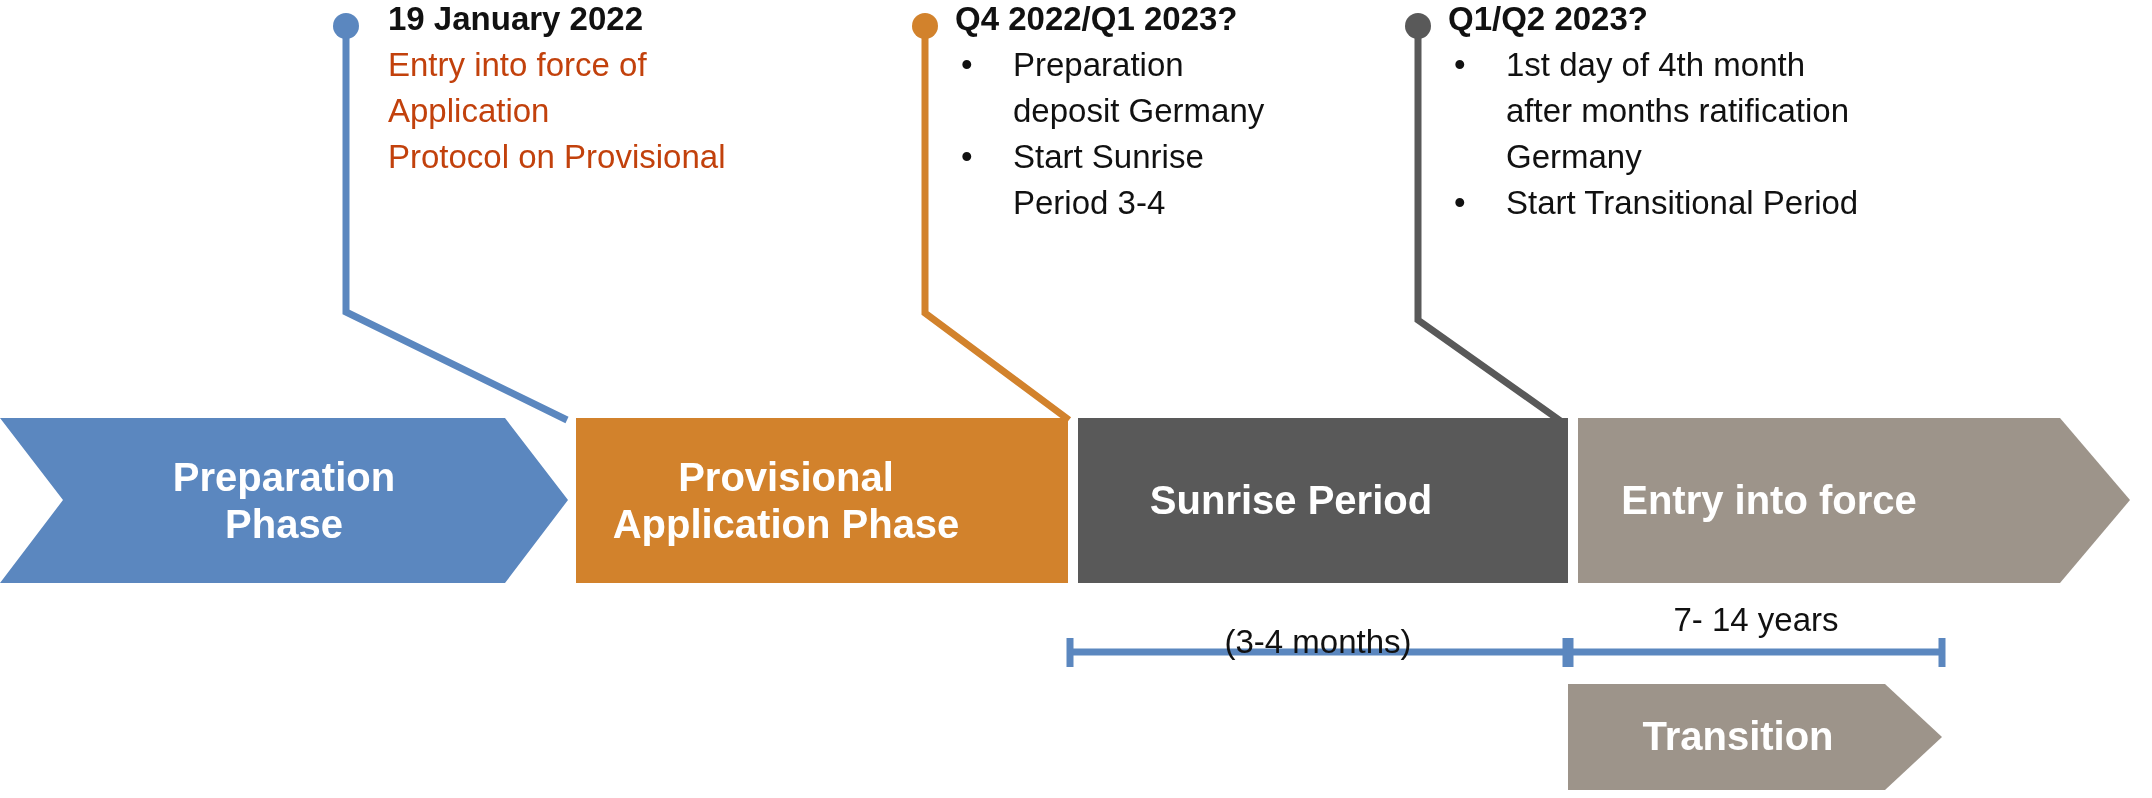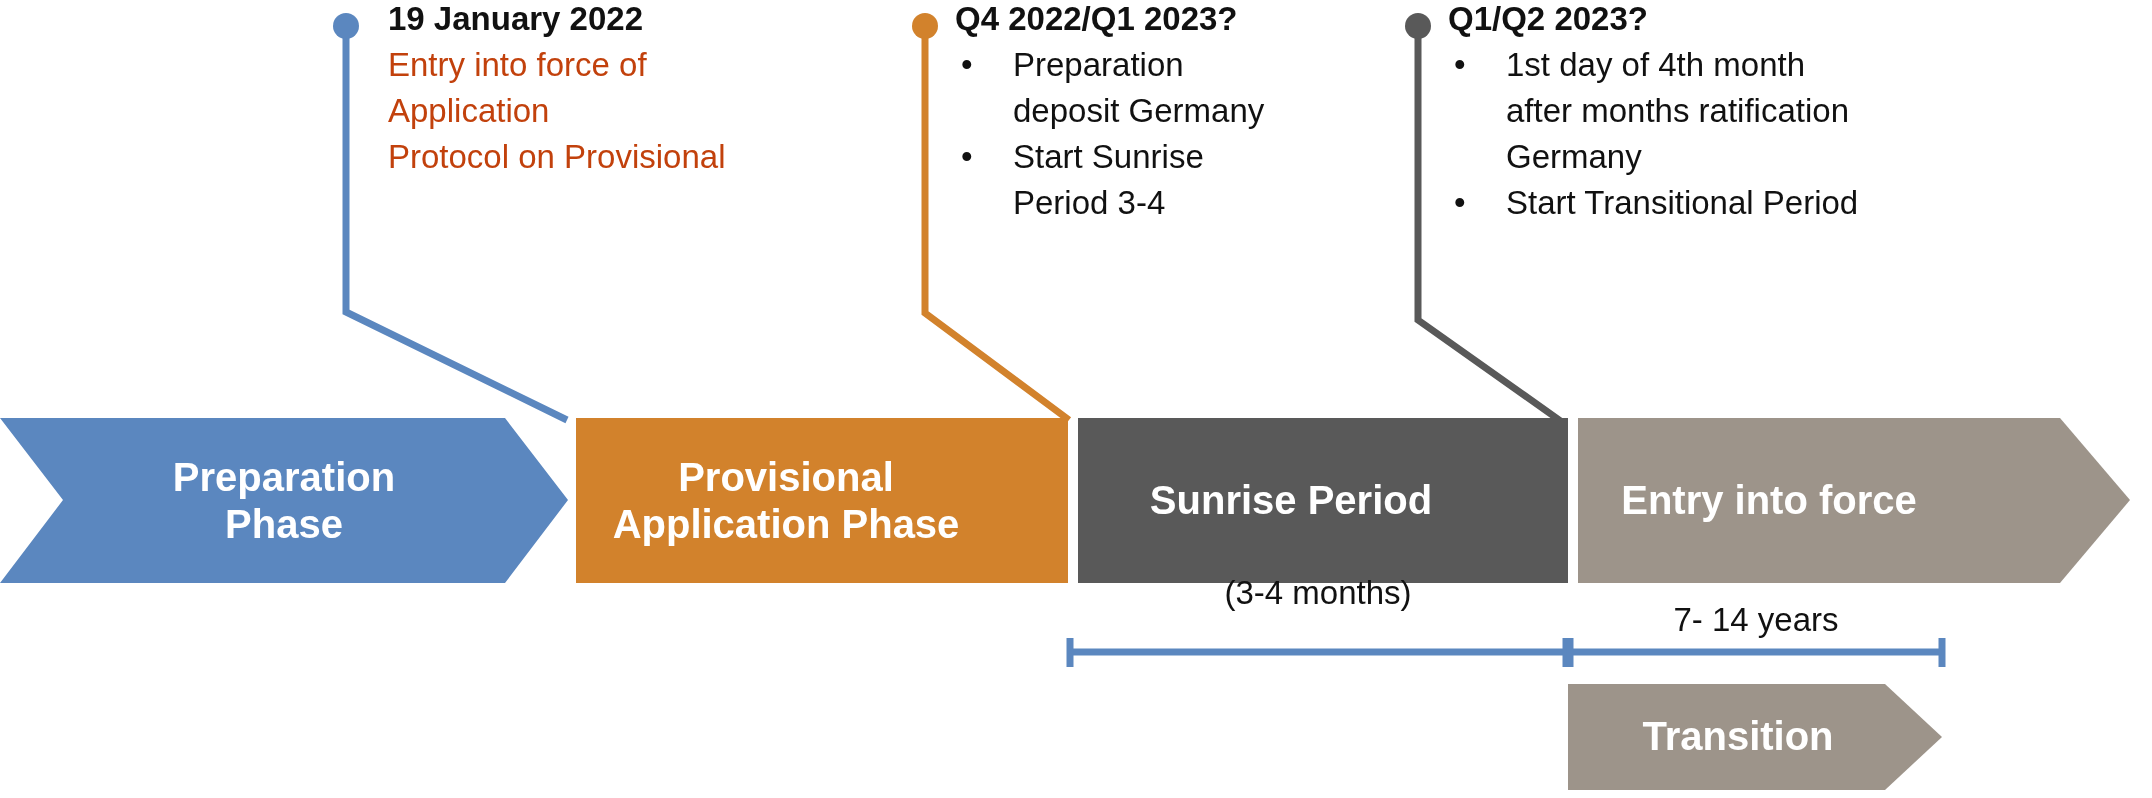--- a/index.html
+++ b/index.html
@@ -207,21 +207,21 @@
   </div>
 
   <div class="seg" style="left:1078px; width:426px;">
     <span class="seg-label" style="white-space:pre-line">Sunrise Period</span>
   </div>
 
   <div class="seg" style="left:1528px; width:482px;">
     <span class="seg-label" style="white-space:pre-line">Entry into force</span>
   </div>
 
-  <div class="bracket-label" style="left:1068px; top:574px; width:500px;">(3-4 months)</div>
+  <div class="bracket-label" style="left:1068px; top:623px; width:500px;">(3-4 months)</div>
 
   <div class="bracket-label" style="left:1568px; top:601px; width:376px;">7- 14 years</div>
 
   <div class="transition" style="left:1568px; top:683px; width:340px; height:106px;">
     <span>Transition</span>
   </div>
 
 </div>
 
 </body></html>

